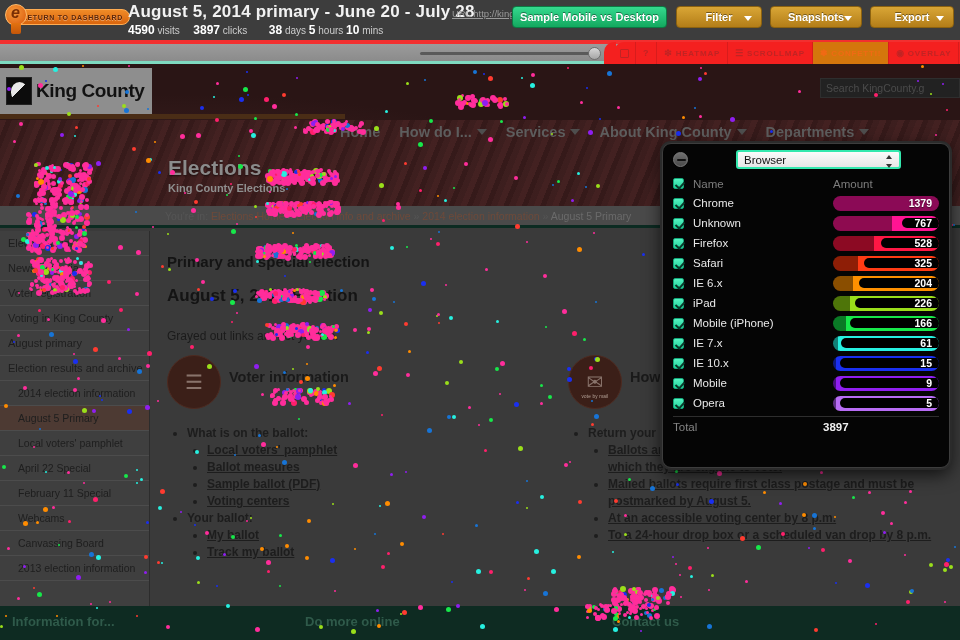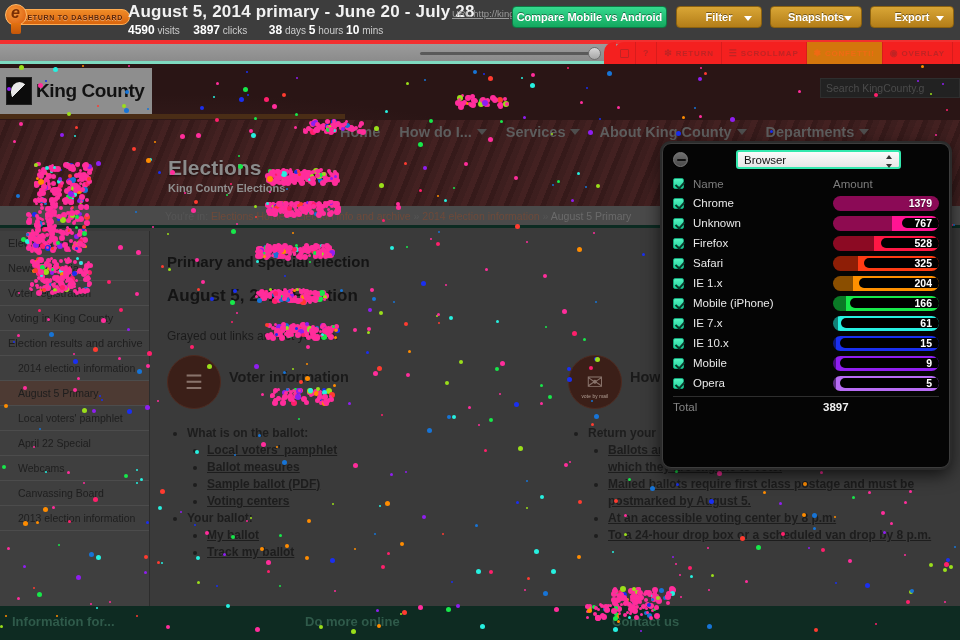--- a/index.html
+++ b/index.html
@@ -236,21 +236,21 @@
         <span>clicks</span>
         <span class="sp"></span><span class="sp"></span>
         <b>38</b>
         <span>days</span>
         <b>5</b>
         <span>hours</span>
         <b>10</b>
         <span>mins</span>
       </div>
 
-      <div class="btn green">Compare Mobile vs Android</div>
+      <div class="btn green">Sample Mobile vs Desktop</div>
       <div class="btn gold" id="btn-filter">
         <span>Filter</span>
         <span class="caret"></span>
       </div>
       <div class="btn gold" id="btn-snapshots">
         <span>Snapshots</span>
         <span class="caret"></span>
       </div>
       <div class="btn gold" id="btn-export">
         <span>Export</span>
@@ -267,21 +267,21 @@
 
   <div class="modebar" id="modebar">
       <div class="mode first">
         <span class="sq"></span>
       </div>
       <div class="mode">
         <span class="gl">?</span>
       </div>
       <div class="mode">
         <span class="gl">❇</span>
-        <span>RETURN</span>
+        <span>HEATMAP</span>
       </div>
       <div class="mode">
         <span class="gl">☰</span>
         <span>SCROLLMAP</span>
       </div>
       <div class="mode active">
         <span class="gl">❃</span>
         <span>CONFETTI!</span>
       </div>
       <div class="mode">
@@ -334,25 +334,27 @@
 
     <div class="kc-crumbbar">
       <div class="kc-crumb" id="kc-crumb"><span class="sep">You're in:</span> <span class="lnk">Elections Home</span><span class="sep"> » </span><span class="lnk">Election info and archive</span><span class="sep"> » </span><span class="lnk">2014 election information</span><span class="sep"> » </span><span class="last">August 5 Primary</span></div>
     </div>
 
     <div class="kc-side" id="kc-side">
         <div class="si">Elections Home</div>
         <div class="si">News &amp; media</div>
         <div class="si">Voter registration</div>
         <div class="si">Voting in King County</div>
+        <div class="si">August primary</div>
         <div class="si">Election results and archive</div>
         <div class="si sub">2014 election information</div>
         <div class="si sub hl">August 5 Primary</div>
         <div class="si sub">Local voters' pamphlet</div>
         <div class="si sub">April 22 Special</div>
+        <div class="si sub">February 11 Special</div>
         <div class="si sub">Webcams</div>
         <div class="si sub">Canvassing Board</div>
         <div class="si sub">2013 election information</div>
       </div>
 
     <div class="kc-main">
       <div class="kc-h1">Primary and special election</div>
       <div class="kc-h2">August 5, 2014 Election</div>
       <div class="kc-note">Grayed out links are not yet live.</div>
 
@@ -2349,24 +2351,32 @@
         <div class="prow">
           <span class="cbx"></span>
           <span class="pname">Safari</span>
           <span class="bar" style="background:linear-gradient(90deg,#8e1e06 0%,#8e1e06 23.6%,#ff3b14 23.6%,#ff3b14 100%)">
             <span class="inner" style="left:30.8px; width:90.2px"></span>
             <span class="num">325</span>
           </span>
         </div>
         <div class="prow">
           <span class="cbx"></span>
-          <span class="pname">IE 1.x</span>
+          <span class="pname">IE 6.x</span>
           <span class="bar" style="background:linear-gradient(90deg,#8a4e00 0%,#8a4e00 19.3%,#ff9000 19.3%,#ff9000 100%)">
             <span class="inner" style="left:25.8px; width:95.2px"></span>
             <span class="num">204</span>
+          </span>
+        </div>
+        <div class="prow">
+          <span class="cbx"></span>
+          <span class="pname">iPad</span>
+          <span class="bar" style="background:linear-gradient(90deg,#4e7509 0%,#4e7509 16.4%,#9ade1a 16.4%,#9ade1a 100%)">
+            <span class="inner" style="left:22.3px; width:98.7px"></span>
+            <span class="num">226</span>
           </span>
         </div>
         <div class="prow">
           <span class="cbx"></span>
           <span class="pname">Mobile (iPhone)</span>
           <span class="bar" style="background:linear-gradient(90deg,#0a7a26 0%,#0a7a26 12.0%,#17e84a 12.0%,#17e84a 100%)">
             <span class="inner" style="left:17.2px; width:103.8px"></span>
             <span class="num">166</span>
           </span>
         </div>

